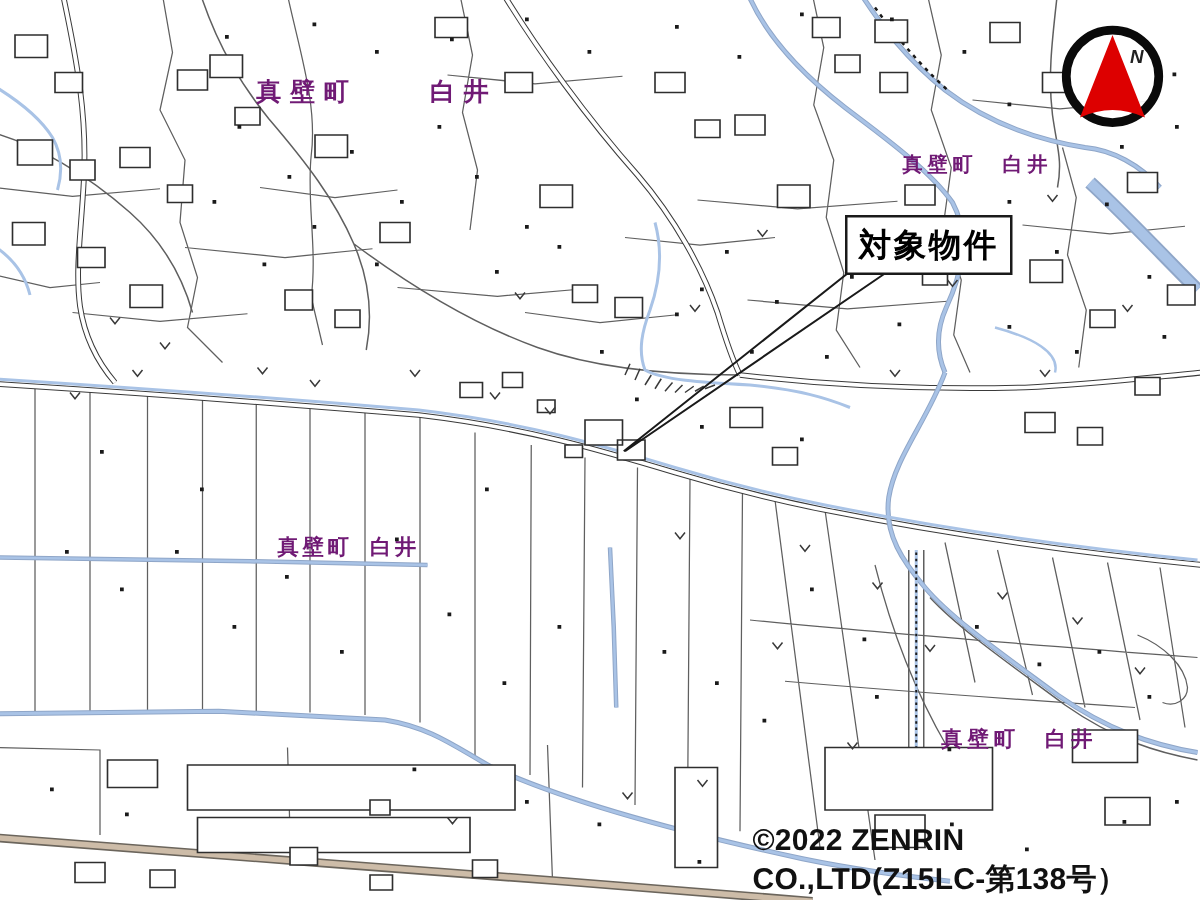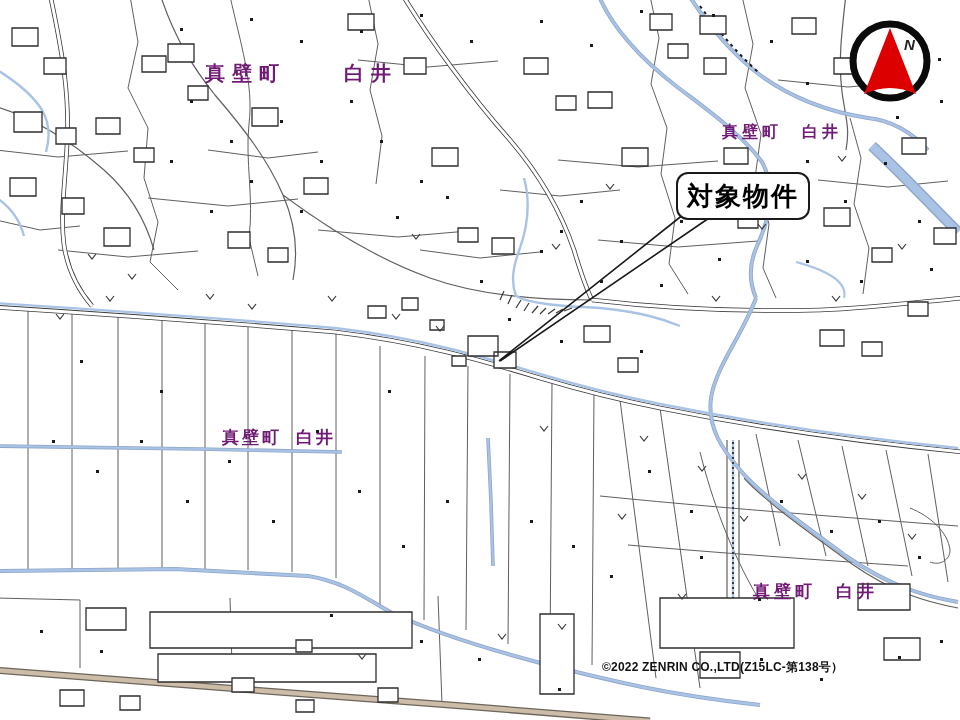--- a/index.html
+++ b/index.html
@@ -6,23 +6,23 @@
   .stage{position:relative;width:960px;height:720px;overflow:hidden;background:#fff;
          font-family:"Liberation Sans",sans-serif;}
   .stage svg{position:absolute;left:0;top:0;}
   .dlabel{position:absolute;display:flex;color:#701a75;font-weight:bold;white-space:nowrap;
           font-family:"Liberation Sans",sans-serif;}
   .dlabel-tl{left:205px;top:60px;font-size:20px;letter-spacing:7px;gap:58px;}
   .dlabel-tr{left:722px;top:122px;font-size:16px;letter-spacing:4px;gap:20px;}
   .dlabel-ml{left:222px;top:426px;font-size:17px;letter-spacing:3px;gap:14px;}
   .dlabel-br{left:753px;top:580px;font-size:17px;letter-spacing:4px;gap:20px;}
   .callout{position:absolute;left:676px;top:172px;width:130px;height:44px;background:#fff;
-           border:2.5px solid #1a1a1a;border-radius:12px;display:flex;align-items:center;
+           border:2.5px solid #1a1a1a;border-radius:0;display:flex;align-items:center;
            justify-content:center;font-size:26px;font-weight:bold;color:#000;letter-spacing:2px;}
-  .copyright{position:absolute;left:602px;top:659px;font-size:12px;font-weight:bold;color:#111;
+  .copyright{position:absolute;left:602px;top:659px;font-size:24px;font-weight:bold;color:#111;
              letter-spacing:0.2px;}
 </style>
 </head>
 <body>
 
 <div class="stage">
 
 <svg width="960" height="720" viewBox="0 0 960 720">
 
   <g stroke="#5f5f5f" stroke-width="1" fill="none">

